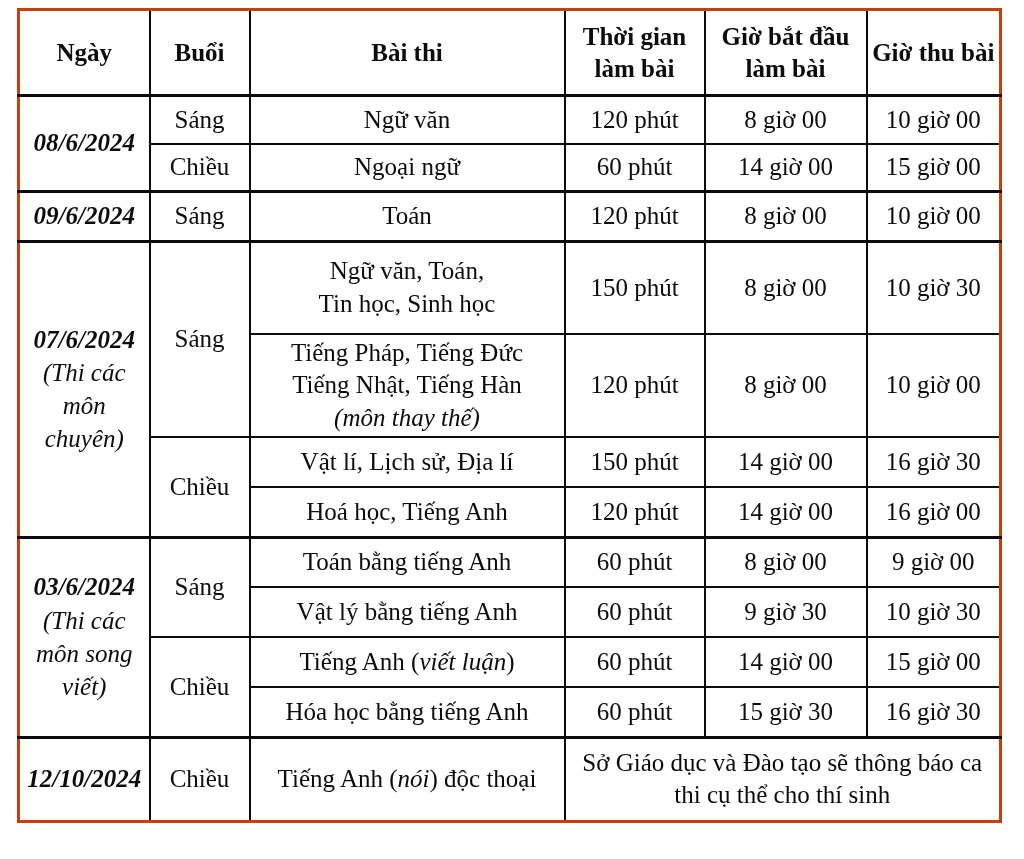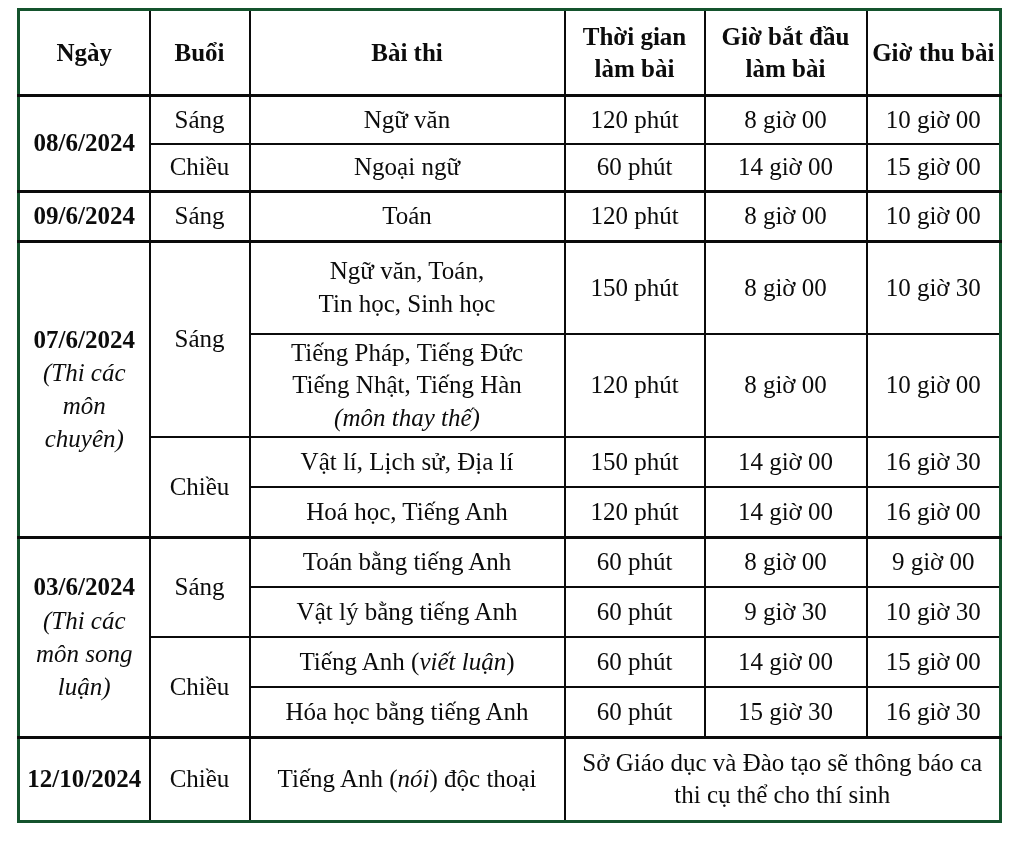--- a/index.html
+++ b/index.html
@@ -10,21 +10,21 @@
     overflow: hidden;
     background: #ffffff;
   }
   .exam-table {
     position: absolute;
     left: 17px;
     top: 8px;
     width: 982px;
     border-collapse: collapse;
     table-layout: fixed;
-    border: 3px solid #14532d;
+    border: 3px solid #c2410c;
     font-family: "Liberation Serif", "DejaVu Serif", serif;
     color: #0c0c0c;
   }
   .exam-table th, .exam-table td {
     border: 2px solid #0b0b0b;
     text-align: center;
     vertical-align: middle;
     padding: 2px 6px;
     font-size: 25px;
     line-height: 1.3;
@@ -35,20 +35,21 @@
     line-height: 1.28;
     padding: 2px 4px;
     border-bottom-width: 3px;
   }
   tr.group-start > th, tr.group-start > td {
     border-top-width: 3px;
   }
   .date {
     font-weight: bold;
     white-space: nowrap;
+    font-style: italic;
   }
   .note {
     font-style: italic;
     font-weight: normal;
     line-height: 1.32;
   }
   .it { font-style: italic; }
   .multiline { line-height: 1.56; }
   .notice-cell {
     padding: 2px 22px;
@@ -145,21 +146,21 @@
   <tr class="h-md">
     <td>Hoá học, Tiếng Anh</td>
     <td>120 phút</td>
     <td>14 giờ 00</td>
     <td>16 giờ 00</td>
   </tr>
 
   <tr class="h-md group-start">
     <td rowspan="4">
       <div class="date">03/6/2024</div>
-      <div class="note">(Thi các môn song luận)</div>
+      <div class="note">(Thi các môn song viết)</div>
     </td>
     <td rowspan="2">Sáng</td>
     <td>Toán bằng tiếng Anh</td>
     <td>60 phút</td>
     <td>8 giờ 00</td>
     <td>9 giờ 00</td>
   </tr>
   <tr class="h-md">
     <td>Vật lý bằng tiếng Anh</td>
     <td>60 phút</td>

